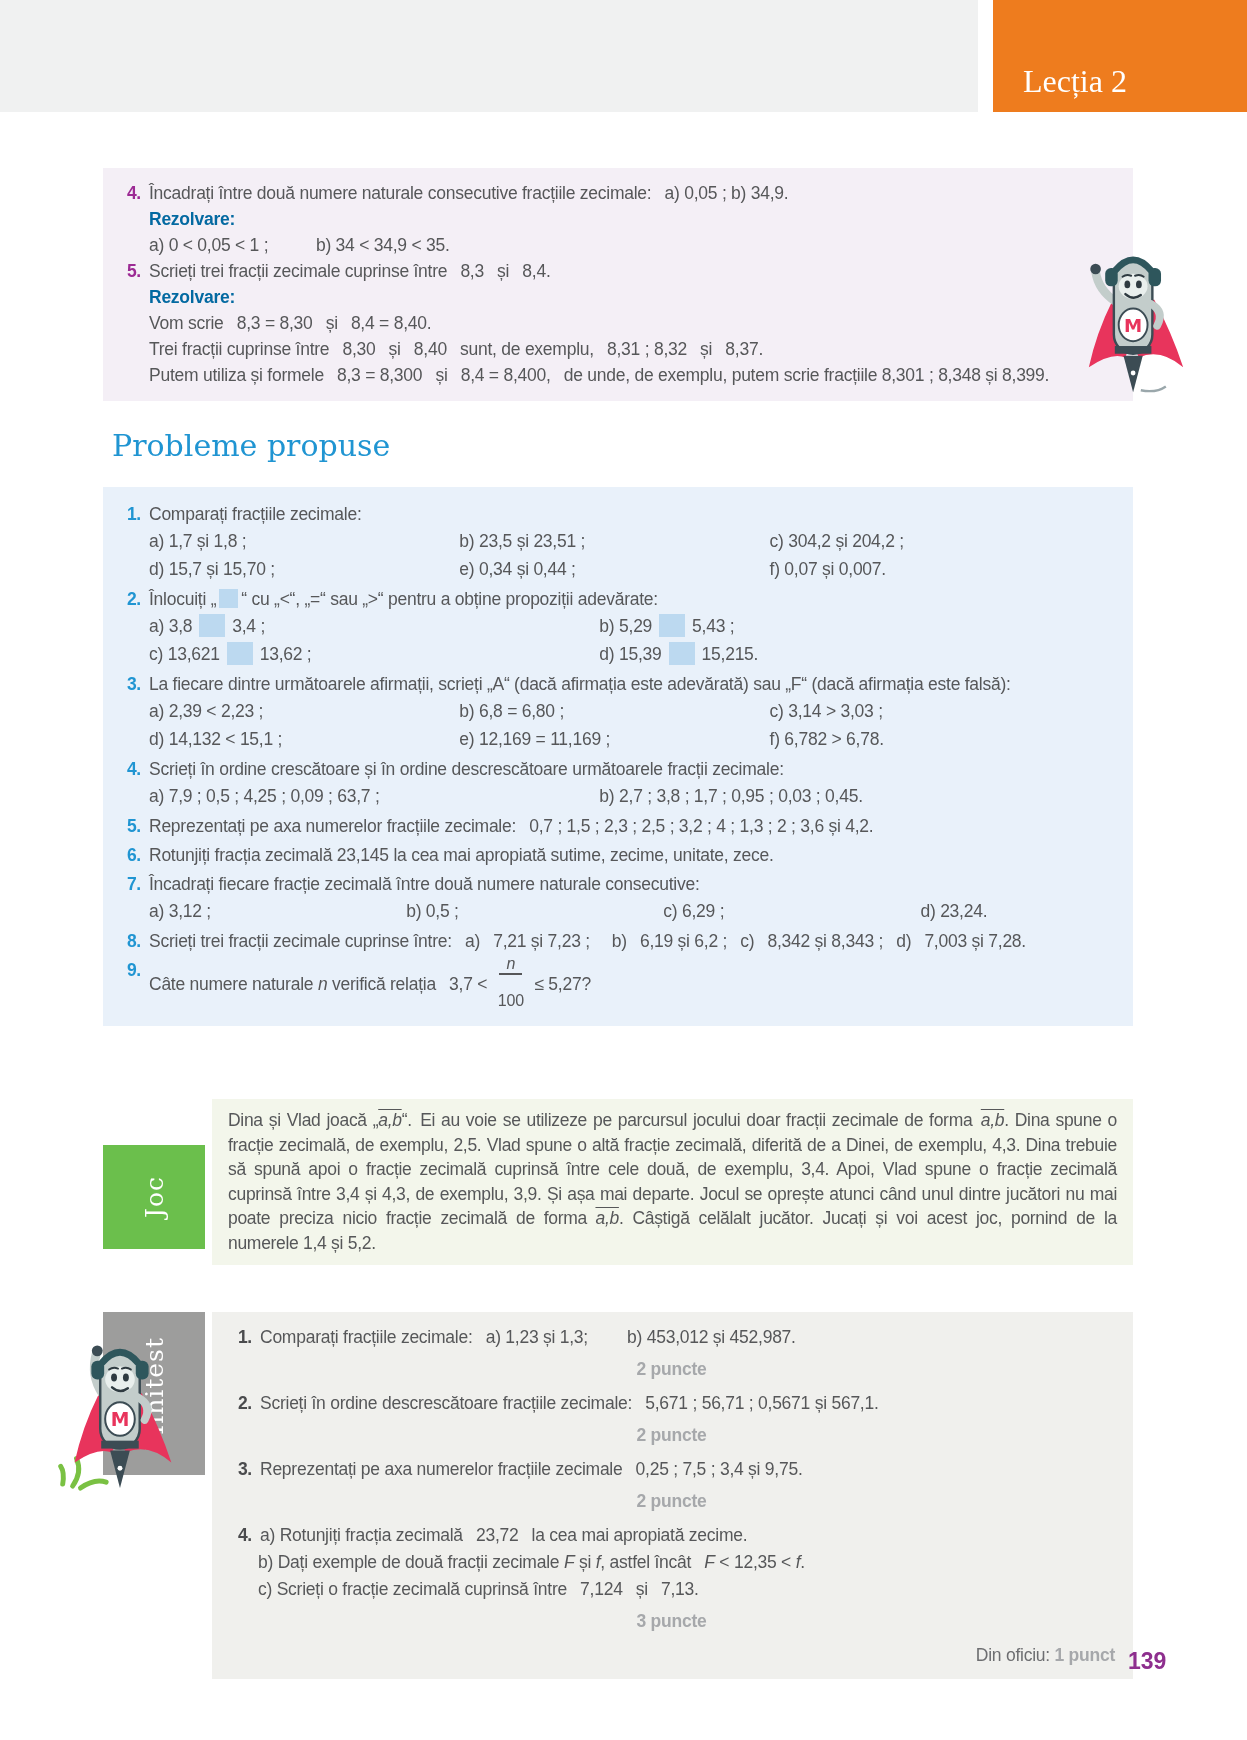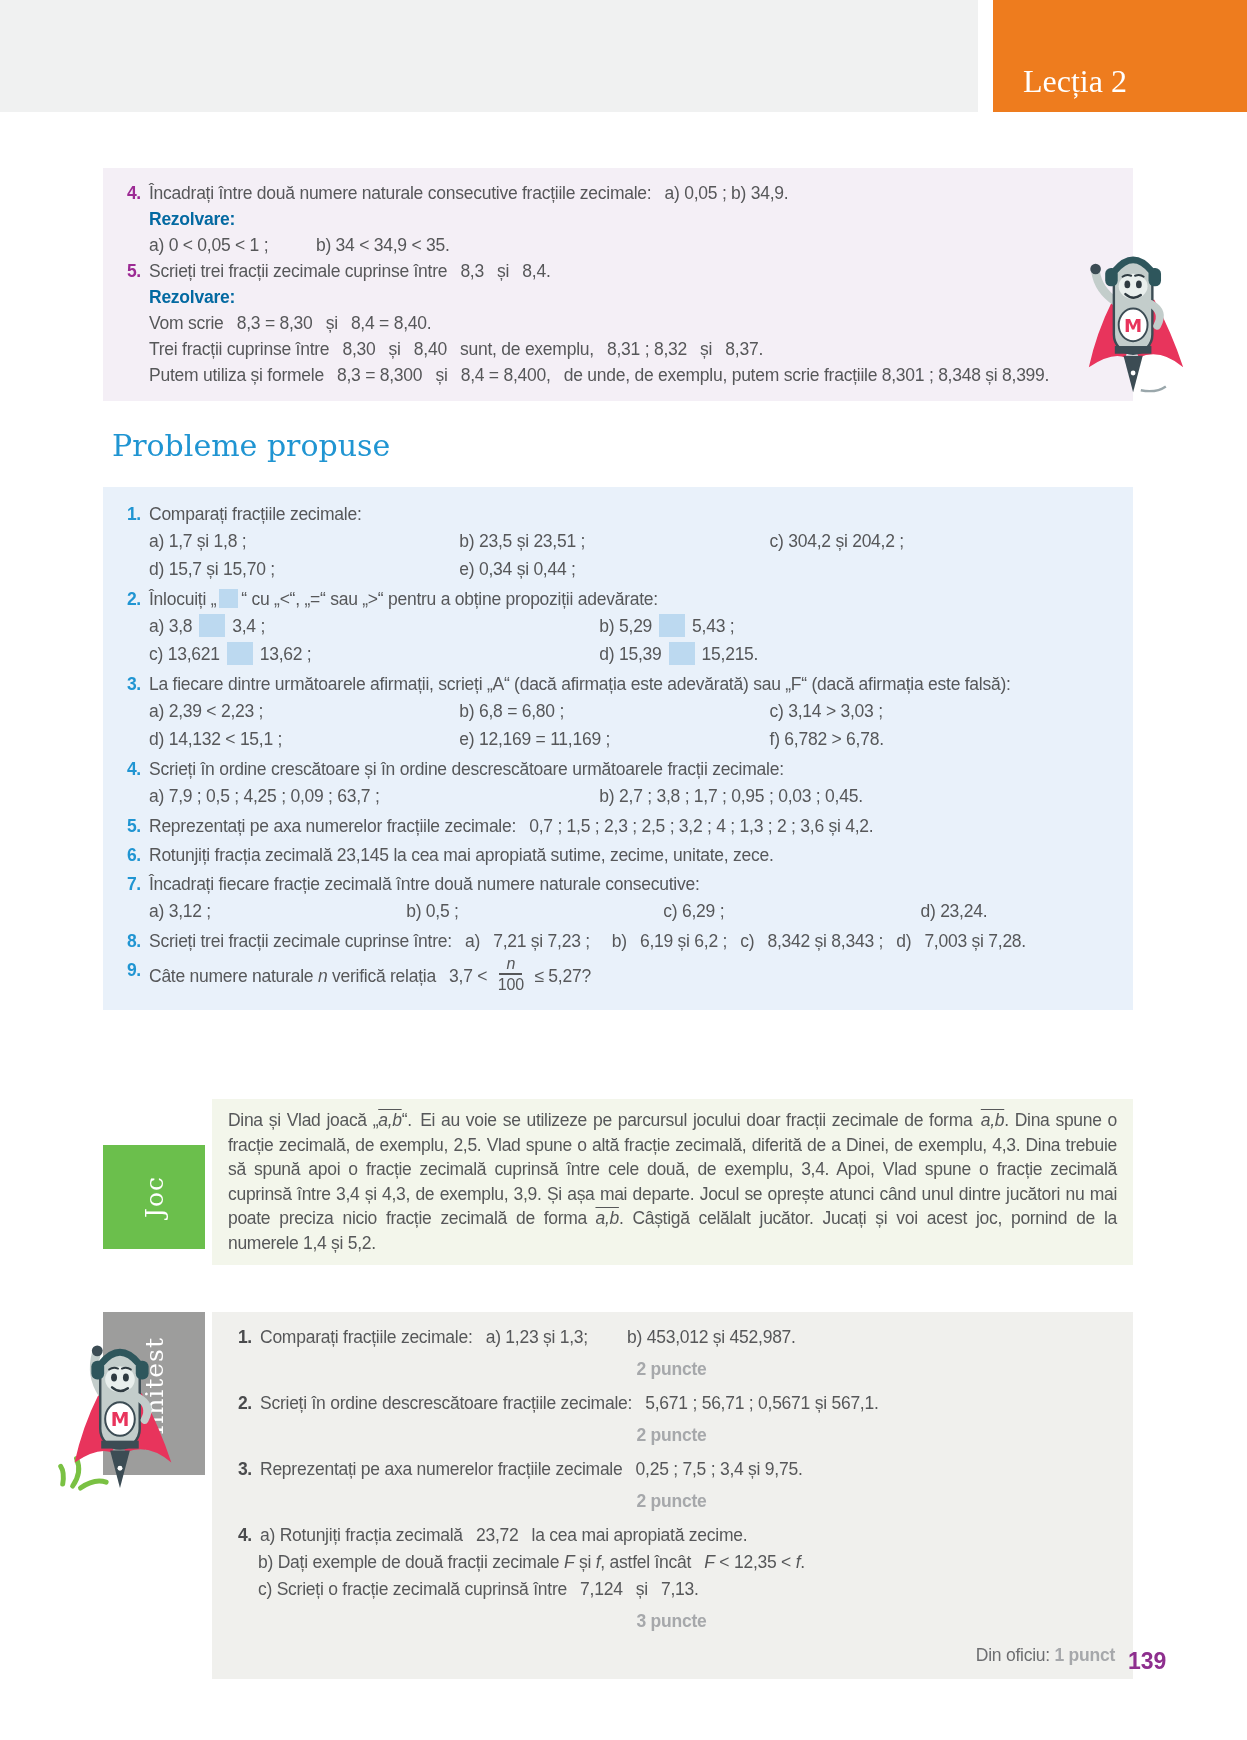--- a/index.html
+++ b/index.html
@@ -43,21 +43,21 @@
   .cols-2{grid-template-columns:46% 54%;}
   .cols-3{grid-template-columns:31.5% 31.5% 37%;}
   .cols-4{grid-template-columns:26% 26% 26% 22%;}
   .option{line-height:28px;}
   .blue-box{display:inline-block;width:19px;height:19px;background:#bcd9f0;vertical-align:-3px;margin:0 3px;}
   .option .blue-box{width:26px;height:23px;vertical-align:-5px;margin:0 7px;}
   .italic{font-style:italic;}
   .overline{text-decoration:overline;font-style:italic;}
   .frac{display:inline-flex;flex-direction:column;align-items:center;vertical-align:middle;margin:0 6px;line-height:1.15;font-size:16px;position:relative;top:-2px;}
   .frac-num{border-bottom:2px solid #565759;padding:0 7px;font-style:italic;}
-  .frac-den{padding-top:1px;}
+  .frac-den{padding-top:1px;margin-top:16px;}
 
   .joc-label{
     position:absolute;left:103px;top:1145px;width:102px;height:104px;background:#6bbf4c;
     display:flex;align-items:center;justify-content:center;
   }
   .v-label{
     writing-mode:vertical-rl;transform:rotate(180deg);
     color:#ffffff;font-family:"DejaVu Serif",serif;font-size:25px;letter-spacing:1px;
   }
   .joc-box{
@@ -145,20 +145,21 @@
       <div class="prob-line">
         <span class="pnum blue">1.</span>
         <span class="ptext"><span>Comparați fracțiile zecimale:</span></span>
       </div>
       <div class="options cols-3">
         <div class="option"><span>a) 1,7 și 1,8 ;</span></div>
         <div class="option"><span>b) 23,5 și 23,51 ;</span></div>
         <div class="option"><span>c) 304,2 și 204,2 ;</span></div>
         <div class="option"><span>d) 15,7 și 15,70 ;</span></div>
         <div class="option"><span>e) 0,34 și 0,44 ;</span></div>
+        <div class="option"><span>f) 0,07 și 0,007.</span></div>
       </div>
     </div>
     <div class="problem">
       <div class="prob-line">
         <span class="pnum blue">2.</span>
         <span class="ptext"><span>Înlocuiți „</span><span class="blue-box"></span><span>“ cu „&lt;“, „=“ sau „&gt;“ pentru a obține propoziții adevărate:</span></span>
       </div>
       <div class="options cols-2">
         <div class="option"><span>a) 3,8</span><span class="blue-box"></span><span>3,4 ;</span></div>
         <div class="option"><span>b) 5,29</span><span class="blue-box"></span><span>5,43 ;</span></div>

